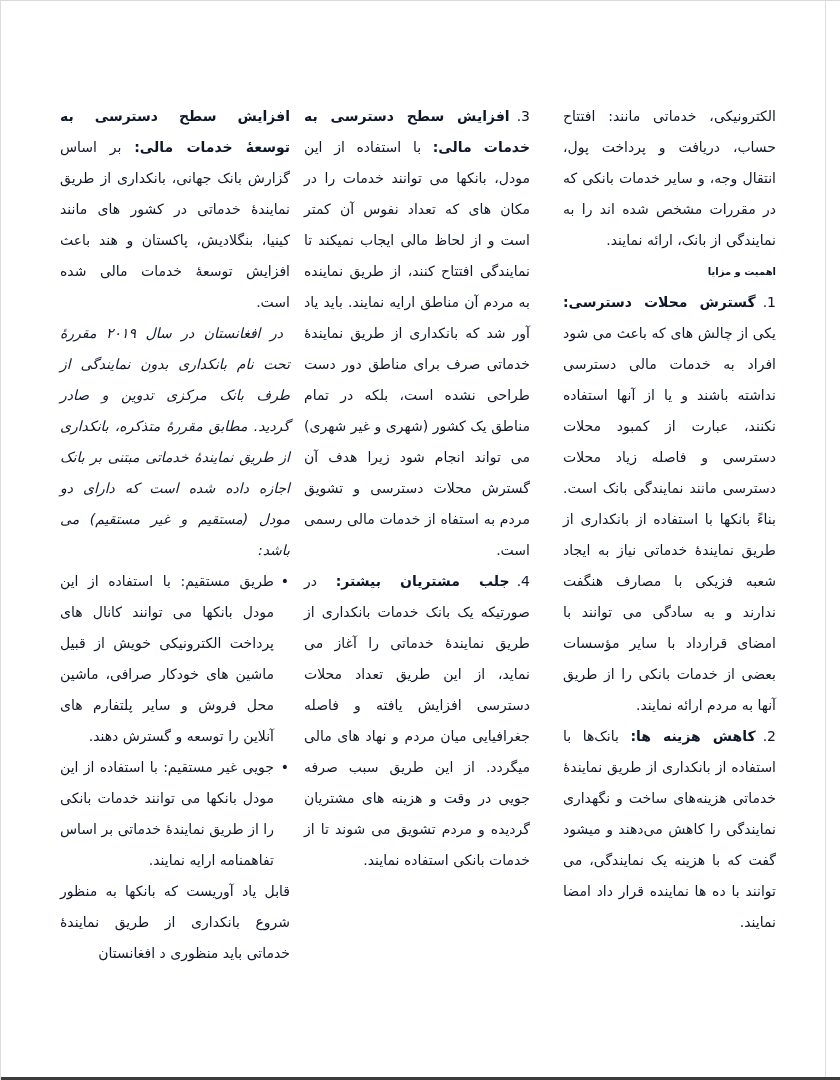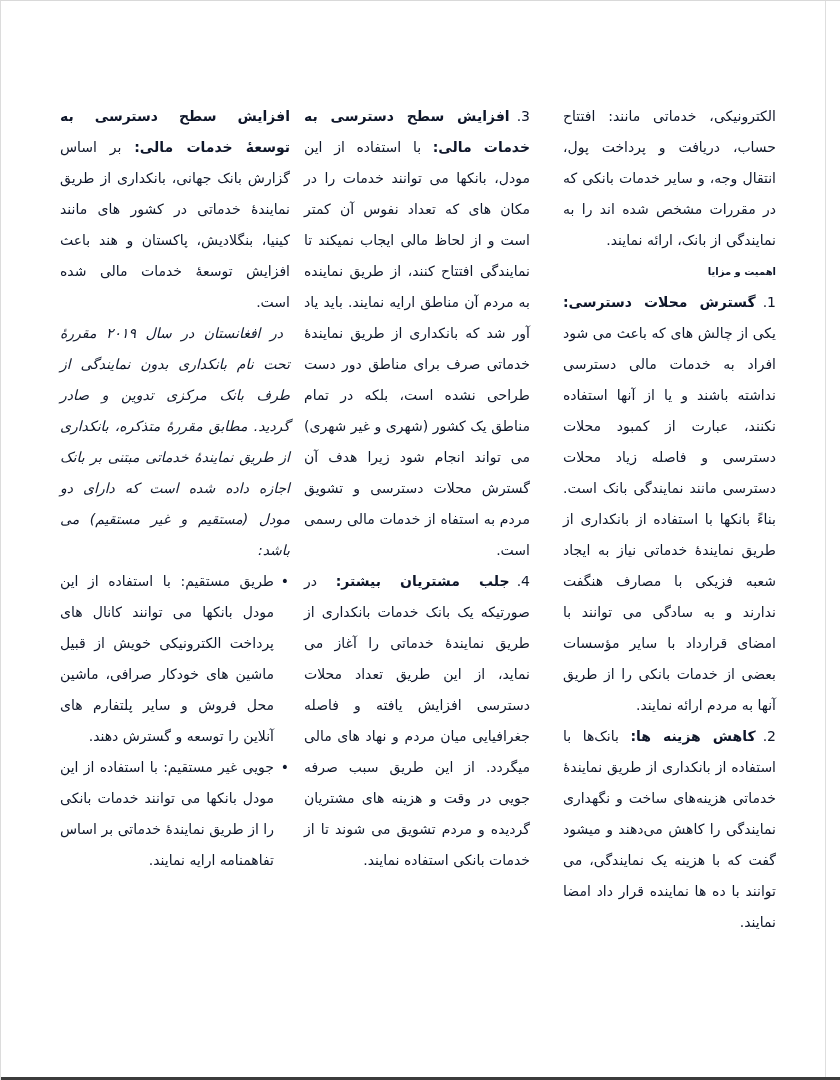--- a/index.html
+++ b/index.html
@@ -74,18 +74,19 @@
 
   <div class="col col-left">
     <p class="para"><span class="lead">افزایش سطح دسترسی به توسعۀ خدمات مالی:</span> <span>بر اساس گزارش بانک جهانی، بانکداری از طریق نمایندۀ خدماتی در کشور های مانند کینیا، بنگلادیش، پاکستان و هند باعث افزایش توسعۀ خدمات مالی شده است.</span></p>
     <p class="para para-indent">در افغانستان در سال ۲۰۱۹ مقررۀ تحت نام بانکداری بدون نمایندگی از طرف بانک مرکزی تدوین و صادر گردید. مطابق مقررۀ متذکره، بانکداری از طریق نمایندۀ خدماتی مبتنی بر بانک اجازه داده شده است که دارای دو مودل (مستقیم و غیر مستقیم) می باشد:</p>
     <div class="bullet">
       <span class="dot">•</span><span>طریق مستقیم:</span> <span>با استفاده از این مودل بانکها می توانند کانال های پرداخت الکترونیکی خویش از قبیل ماشین های خودکار صرافی، ماشین محل فروش و سایر پلتفارم های آنلاین را توسعه و گسترش دهند.</span>
     </div>
     <div class="bullet">
       <span class="dot">•</span><span>جویی غیر مستقیم:</span> <span>با استفاده از این مودل بانکها می توانند خدمات بانکی را از طریق نمایندۀ خدماتی بر اساس تفاهمنامه ارایه نمایند.</span>
     </div>
+    <p class="para">قابل یاد آوریست که بانکها به منظور شروع بانکداری از طریق نمایندۀ خدماتی باید منظوری د افغانستان</p>
   </div>
 
   <div class="edge-line-right"></div>
   <div class="edge-line-bottom"></div>
 
 </div>
 
 </body></html>

